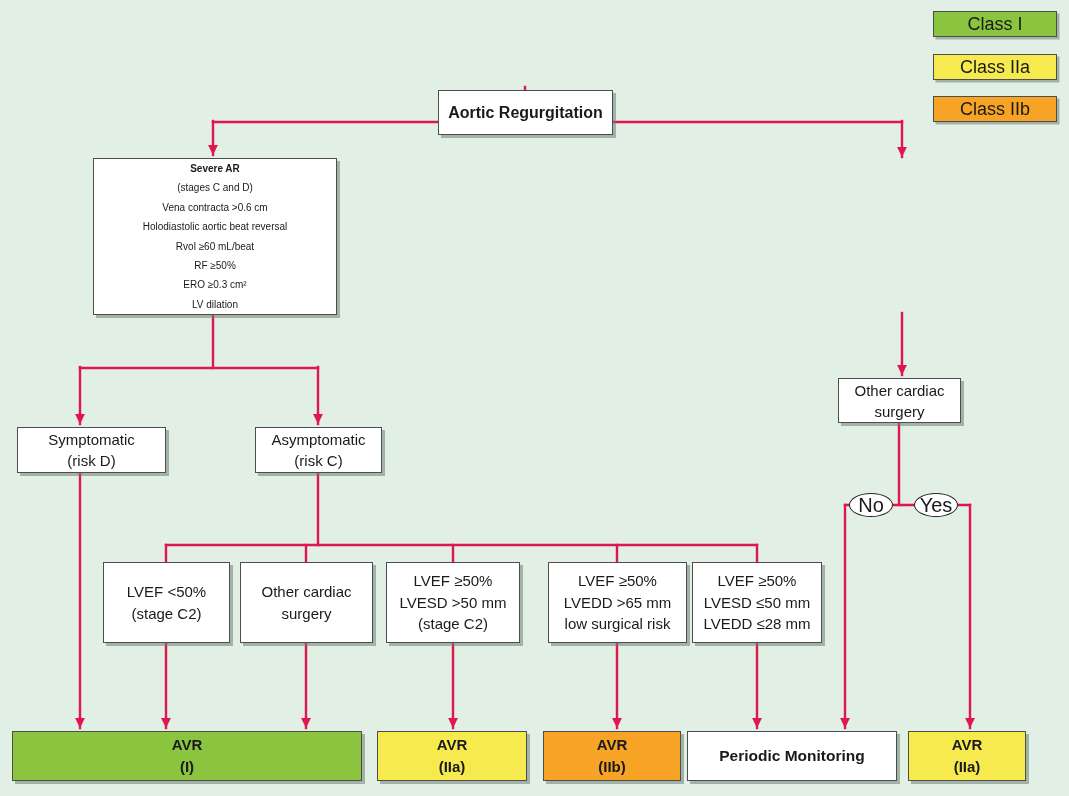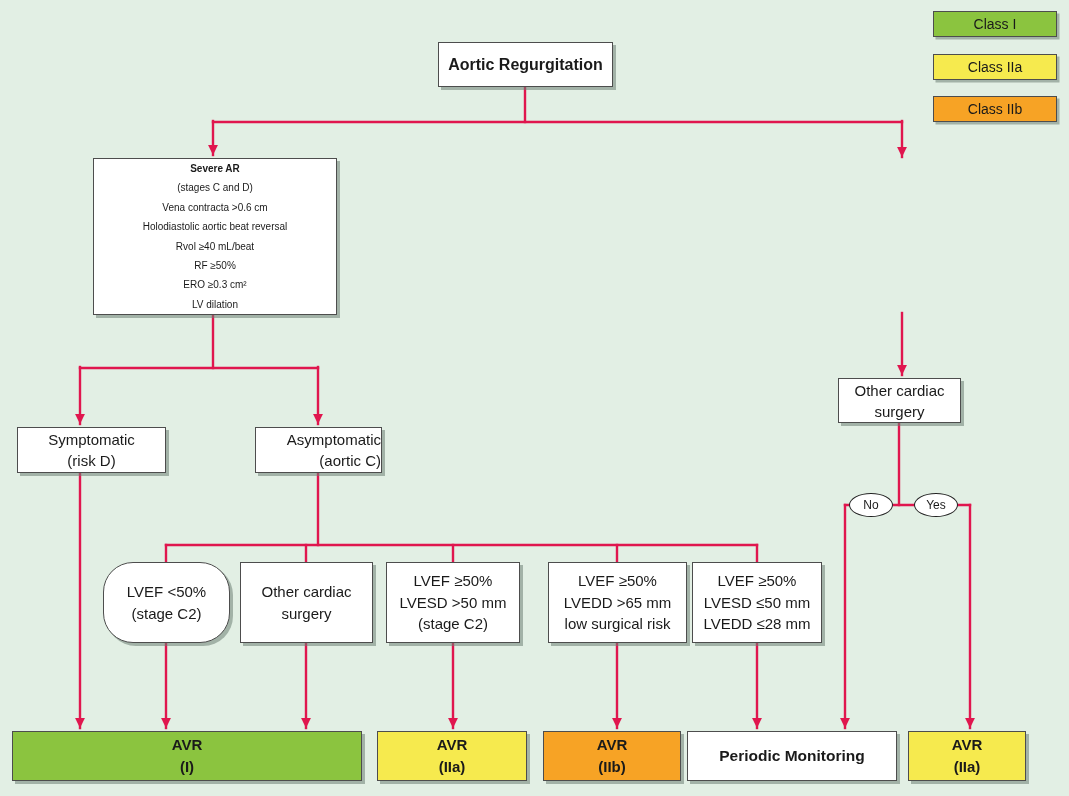--- a/index.html
+++ b/index.html
@@ -13,36 +13,36 @@
   .conn { stroke:var(--connector,#E0164E); stroke-width:2.4; fill:none; stroke-linecap:square; }
   .node {
     position:absolute; z-index:2; box-sizing:border-box;
     background:#fff; border:1.6px solid var(--node-border,#4d4d4d);
     box-shadow:3px 3px 0 rgba(110,128,116,.55);
     display:flex; flex-direction:column; align-items:center; justify-content:center;
     text-align:center; font-size:15px; line-height:21px;
   }
   .node .b { font-weight:bold; }
   .severe { font-size:10px; line-height:19.4px; }
-  .title-node { font-size:16px; }
+  .title-node { font-size:16px;margin-top:48px; }
   .mid { line-height:21.5px; }
   .outcome { font-weight:bold; line-height:22px; }
   .fill-green  { background:var(--class-i,#8BC43F); }
   .fill-yellow { background:var(--class-iia,#F6EA4E); }
   .fill-orange { background:var(--class-iib,#F7A325); }
   .legend-box {
     position:absolute; z-index:2; box-sizing:border-box; width:124px; height:26px;
     border:1.3px solid var(--node-border,#4d4d4d);
     box-shadow:2.5px 2.5px 0 rgba(110,128,116,.55);
-    display:flex; align-items:center; justify-content:center; font-size:14px;
+    display:flex; align-items:center; justify-content:center; font-size:18px;
   }
   .pill {
     position:absolute; z-index:3; box-sizing:border-box; width:44px; height:24px;
     background:#fff; border:1.7px solid #222; border-radius:50%;
-    display:flex; align-items:center; justify-content:center; font-size:12px;
+    display:flex; align-items:center; justify-content:center; font-size:20px;
   }
 </style>
 </head>
 <body>
 
 <div class="canvas">
 
   <svg class="connectors" width="1069" height="796">
     <defs>
       <marker id="arrow" viewBox="0 -5 10 10" refX="9.5" refY="0" markerWidth="11" markerHeight="11" markerUnits="userSpaceOnUse" orient="auto">
@@ -89,49 +89,49 @@
 
   <div class="node title-node" style="left:438px;top:42px;width:175px;height:45px;">
     <div class="b">Aortic Regurgitation</div>
   </div>
 
   <div class="node severe" style="left:93px;top:158px;width:244px;height:157px;">
     <div class="b">Severe AR</div>
     <div>(stages C and D)</div>
     <div>Vena contracta &gt;0.6 cm</div>
     <div>Holodiastolic aortic beat reversal</div>
-    <div>Rvol ≥40 mL/beat</div>
+    <div>Rvol ≥60 mL/beat</div>
     <div>RF ≥50%</div>
     <div>ERO ≥0.3 cm²</div>
     <div>LV dilation</div>
   </div>
 
 
   <div class="node" style="left:17px;top:427px;width:149px;height:46px;">
     <div>Symptomatic</div>
     <div>(risk D)</div>
   </div>
-  <div class="node" style="left:255px;top:427px;width:127px;height:46px;align-items:flex-end;">
+  <div class="node" style="left:255px;top:427px;width:127px;height:46px;">
     <div>Asymptomatic</div>
-    <div>(aortic C)</div>
+    <div>(risk C)</div>
   </div>
 
   <div class="node" style="left:838px;top:378px;width:123px;height:45px;">
     <div>Other cardiac</div>
     <div>surgery</div>
   </div>
 
   <div class="pill" style="left:849px;top:493px;">
       <span>No</span>
     </div>
   <div class="pill" style="left:914px;top:493px;">
       <span>Yes</span>
     </div>
 
-  <div class="node mid" style="left:103px;top:562px;width:127px;height:81px;border-radius:30px;">
+  <div class="node mid" style="left:103px;top:562px;width:127px;height:81px;">
     <div>LVEF &lt;50%</div>
     <div>(stage C2)</div>
   </div>
   <div class="node mid" style="left:240px;top:562px;width:133px;height:81px;">
     <div>Other cardiac</div>
     <div>surgery</div>
   </div>
   <div class="node mid" style="left:386px;top:562px;width:134px;height:81px;">
     <div>LVEF ≥50%</div>
     <div>LVESD &gt;50 mm</div>

